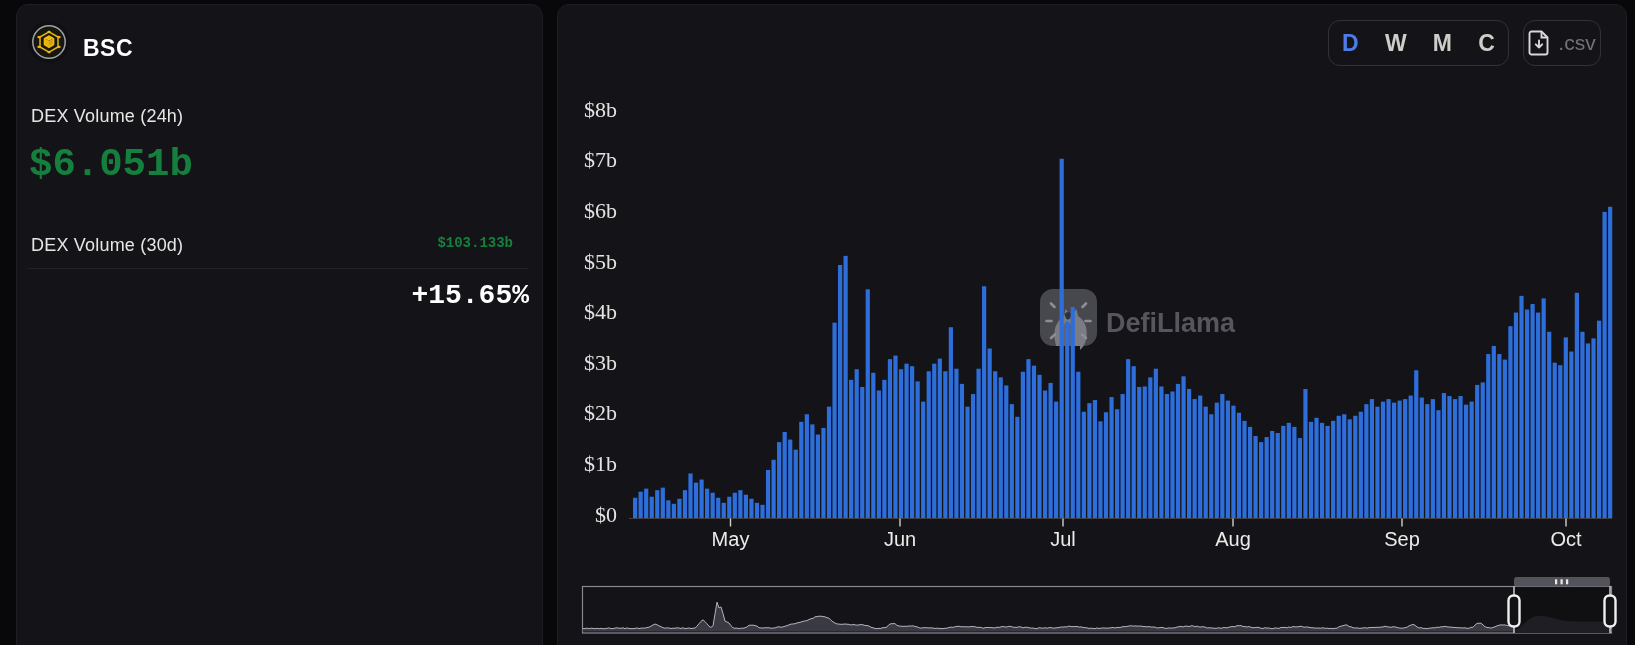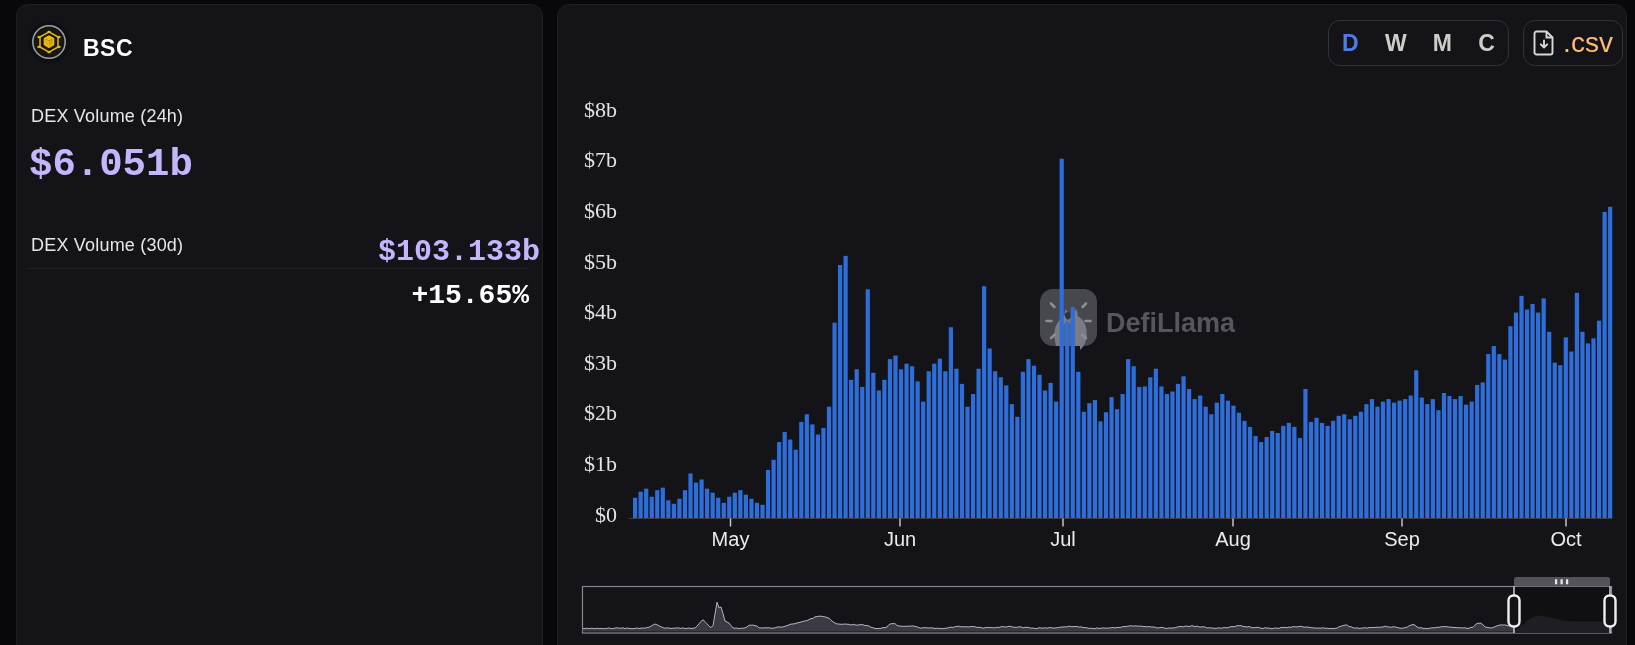--- a/index.html
+++ b/index.html
@@ -1,21 +1,21 @@
 <!DOCTYPE html>
 <html><head><meta charset="utf-8">
 <style>
 * { margin:0; padding:0; box-sizing:border-box; }
 html,body { width:1635px; height:645px; background:#08080a; overflow:hidden;
   font-family:"Liberation Sans", sans-serif; }
 .card { position:absolute; background:#141418; border:1px solid #1e1e23; border-radius:12px; }
 #left { left:16px; top:4px; width:527px; height:660px; }
 #right { left:557px; top:4px; width:1070px; height:660px; }
 .lbl { position:absolute; color:#e6e6e5; font-size:18px; letter-spacing:0.2px; }
-.mono { font-family:"Liberation Mono", monospace; font-weight:bold; color:#c4b5fd; }
+.mono { font-family:"Liberation Mono", monospace; font-weight:bold; color:#15803d; }
 </style></head>
 <body>
 <div id="left" class="card">
   <svg width="48" height="48" viewBox="0 0 48 48" style="position:absolute;left:8px;top:13px">
 <circle cx="24" cy="24" r="21" fill="#101014"></circle>
 <circle cx="24" cy="24" r="16.2" fill="#17170f" stroke="#9fa2a8" stroke-width="1.5"></circle>
 <g stroke="#e8b30d" stroke-width="1.5" fill="none" stroke-linejoin="round">
 <path d="M24 13.8 L33 19 L33 29 L24 34.2 L15 29 L15 19 Z"></path>
 <path d="M24 18.4 L28.6 21 L28.6 26.5 L24 29.4 L19.4 26.5 L19.4 21 Z"></path>
 </g>
@@ -28,21 +28,21 @@
 <path d="M14 17.8 l2.2 1.3 -2.2 1.3 -2.2 -1.3 z"></path>
 <path d="M34 17.8 l2.2 1.3 -2.2 1.3 -2.2 -1.3 z"></path>
 <path d="M14 27.6 l2.2 1.3 -2.2 1.3 -2.2 -1.3 z"></path>
 <path d="M34 27.6 l2.2 1.3 -2.2 1.3 -2.2 -1.3 z"></path>
 </g>
 </svg>
   <div style="position:absolute;left:66px;top:30px;font-size:23px;font-weight:bold;color:#fff;letter-spacing:0.5px">BSC</div>
   <div class="lbl" style="left:14px;top:101px">DEX Volume (24h)</div>
   <div class="mono" style="position:absolute;left:12px;top:138px;font-size:39px">$6.051b</div>
   <div class="lbl" style="left:14px;top:230px">DEX Volume (30d)</div>
-  <div class="mono" style="position:absolute;right:2px;top:230px;font-size:30px">$103.133b</div>
+  <div class="mono" style="position:absolute;right:29px;top:230px;font-size:14px">$103.133b</div>
   <div style="position:absolute;left:11px;right:14px;top:263px;border-top:1px solid #212126"></div>
   <div class="mono" style="position:absolute;right:13px;top:275px;font-size:28px;color:#ffffff">+15.65%</div>
 </div>
 <div id="right" class="card"></div>
 <svg width="1635" height="645" viewBox="0 0 1635 645" style="position:absolute;left:0;top:0">
 <g font-family="Liberation Serif, serif" font-size="22" fill="#e3e3e1">
       <text x="617" y="521.5" text-anchor="end">$0</text>
       <text x="617" y="470.9" text-anchor="end">$1b</text>
       <text x="617" y="420.3" text-anchor="end">$2b</text>
       <text x="617" y="369.7" text-anchor="end">$3b</text>
@@ -284,19 +284,19 @@
 <rect x="1508.5" y="595.5" width="11" height="31" rx="5"></rect>
 <rect x="1604.5" y="595.5" width="11" height="31" rx="5"></rect>
 </g>
 </svg>
 <div style="position:absolute;left:1328px;top:20px;width:181px;height:46px;border:1px solid #313138;border-radius:12px;display:flex;align-items:center;justify-content:space-around;font-size:23px;font-weight:bold">
   <span style="color:#4d7ce8">D</span>
     <span style="color:#cfcdc7">W</span>
     <span style="color:#cfcdc7">M</span>
     <span style="color:#cfcdc7">C</span>
 </div>
-<div style="position:absolute;left:1523px;top:20px;width:100px;height:46px;border:1px solid #313138;border-radius:12px;display:flex;align-items:center;justify-content:center;font-size:28px;color:#fdba74">
+<div style="position:absolute;left:1523px;top:20px;width:78px;height:46px;border:1px solid #313138;border-radius:12px;display:flex;align-items:center;justify-content:center;font-size:21px;color:#737373">
   <svg width="22" height="26" viewBox="0 0 22 26" style="margin-right:8px">
 <path d="M3.5 1.5 h10 l6 6 v15 a2 2 0 0 1 -2 2 h-14 a2 2 0 0 1 -2 -2 v-19 a2 2 0 0 1 2 -2 z" fill="none" stroke="#d8d8db" stroke-width="1.9"></path>
 <path d="M13.5 1.5 v6 h6" fill="none" stroke="#d8d8db" stroke-width="1.9"></path>
 <path d="M11 10.5 v7 m0 0 l-3.2 -3.2 m3.2 3.2 l3.2 -3.2" fill="none" stroke="#d8d8db" stroke-width="1.9" stroke-linecap="round" stroke-linejoin="round"></path>
 </svg>
     <span>.csv</span>
 </div>
 </body></html>

